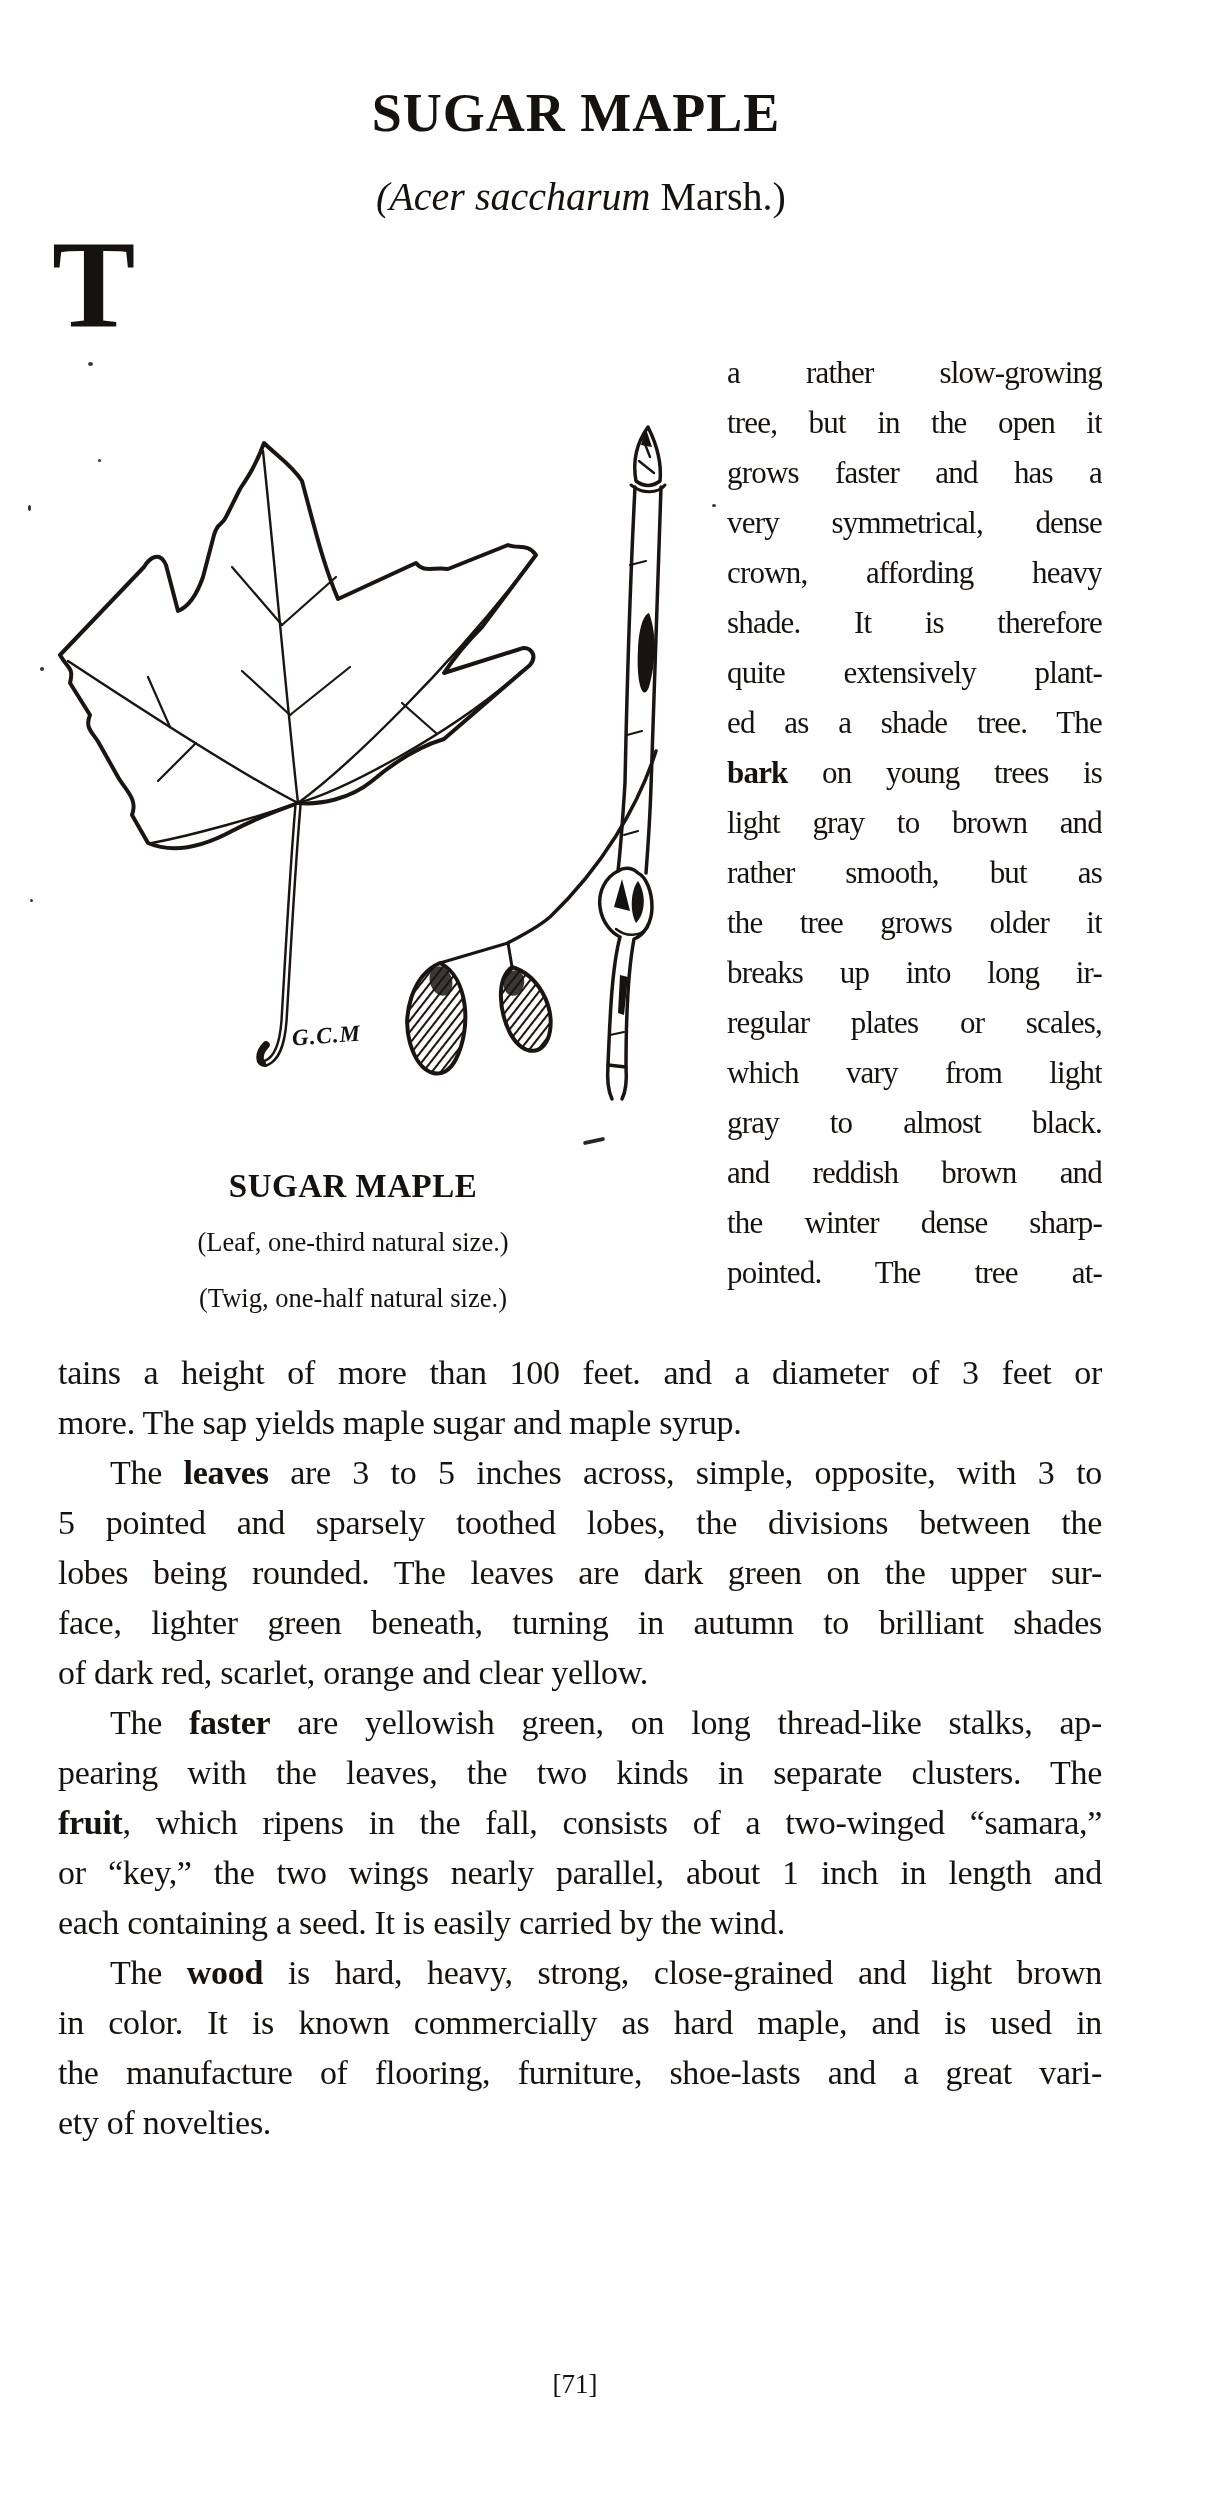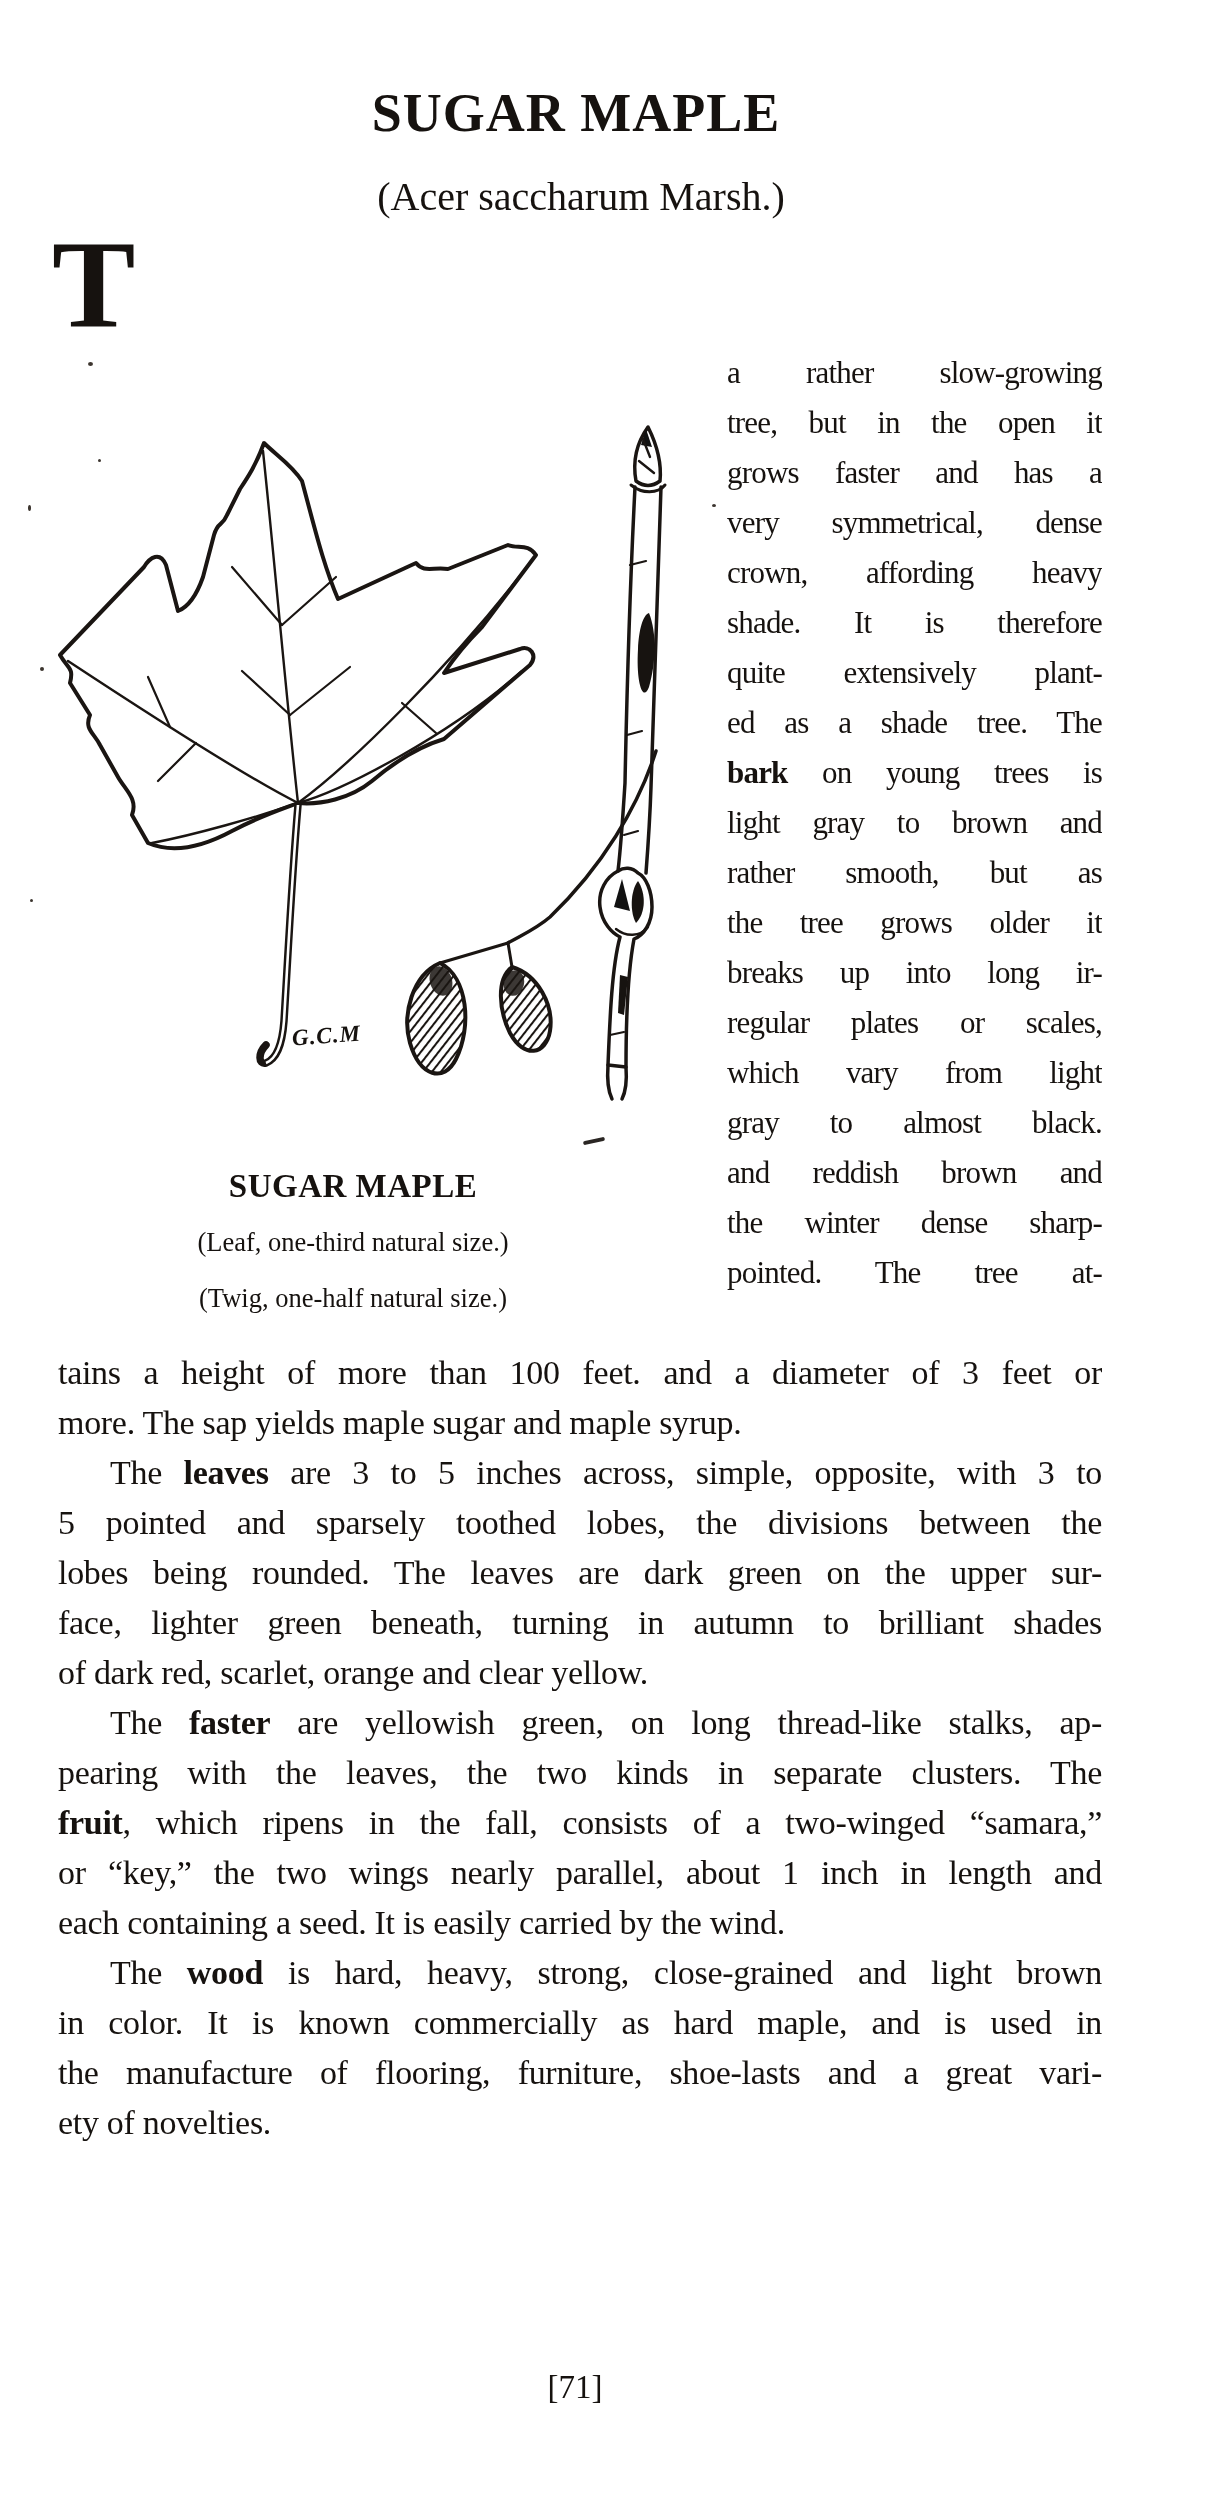--- a/index.html
+++ b/index.html
@@ -3,40 +3,40 @@
 <meta charset="utf-8">
 <style>
   html,body{margin:0;padding:0;background:#ffffff;}
   .page{position:relative;width:1218px;height:2516px;background:#fff;overflow:hidden;
         font-family:"Liberation Serif","DejaVu Serif",serif;color:#16120f;margin-top:15px;}
   .abs{position:absolute;}
   
   .title{left:0;top:70px;width:1152px;text-align:center;font-size:54px;font-weight:bold;
          letter-spacing:1px;line-height:56px;}
   .subtitle{left:0;top:157px;width:1162px;text-align:center;font-size:40px;line-height:50px;}
-  .subtitle .it{}
+  .subtitle .it{font-style:italic;}
   
   .dropcap{left:52px;top:208px;font-size:125px;line-height:125px;font-weight:bold;}
   .para1{left:58px;top:228px;width:1044px;font-size:31px;line-height:50px;}
   .para1 .line{padding-left:90px;}
   
   .column{left:727px;top:333px;width:375px;font-size:31px;line-height:50px;letter-spacing:-0.8px;}
   
   .j{text-align:justify;text-align-last:justify;}
   .last{text-align:left;text-align-last:left;}
   .cline,.lline,.para1 .line{height:50px;overflow:hidden;}
   
   .caption{left:23px;top:1143px;width:660px;text-align:center;line-height:56px;}
   .cap-title{font-size:33px;font-weight:bold;letter-spacing:0.5px;height:56px;}
   .cap-line{font-size:26.5px;height:56px;}
   
   .lower{left:58px;top:1333px;width:1044px;font-size:34px;line-height:50px;letter-spacing:-0.3px;}
   .indent{text-indent:52px;}
   
-  .pageno{left:0;top:2354px;width:1150px;text-align:center;font-size:33px;}
+  .pageno{left:0;top:2354px;width:1150px;text-align:center;font-size:27px;}
   
   .figure{left:20px;top:400px;width:700px;height:760px;}
   .signature{left:292px;top:1008px;font-size:23px;font-style:italic;font-weight:bold;
              transform:rotate(-4deg);letter-spacing:1px;}
   
   .dash{left:583px;top:1124px;width:22px;height:4px;background:#2a2623;border-radius:3px;
         transform:rotate(-12deg);}
   .speck{background:#3c352f;border-radius:50%;}
   .s1{left:88px;top:347px;width:5px;height:4px;}
   .s2{left:98px;top:444px;width:3px;height:3px;}

